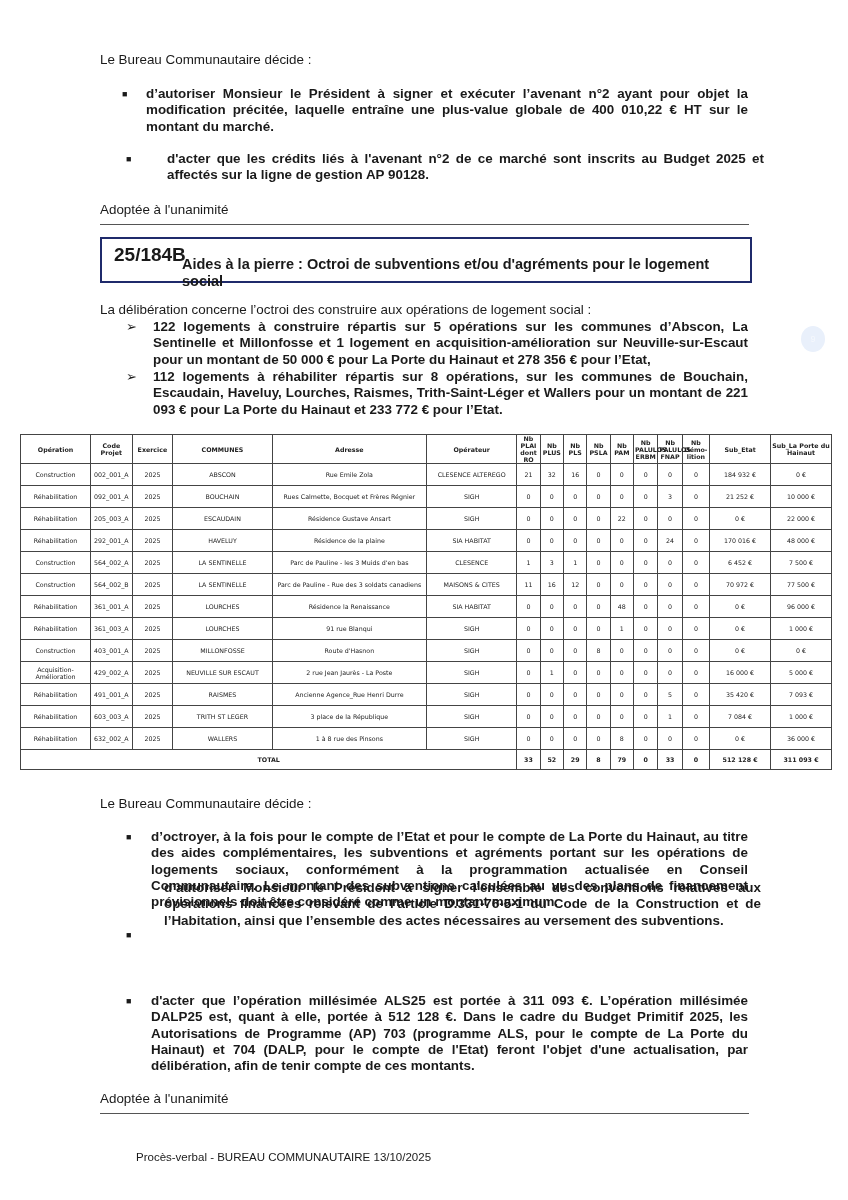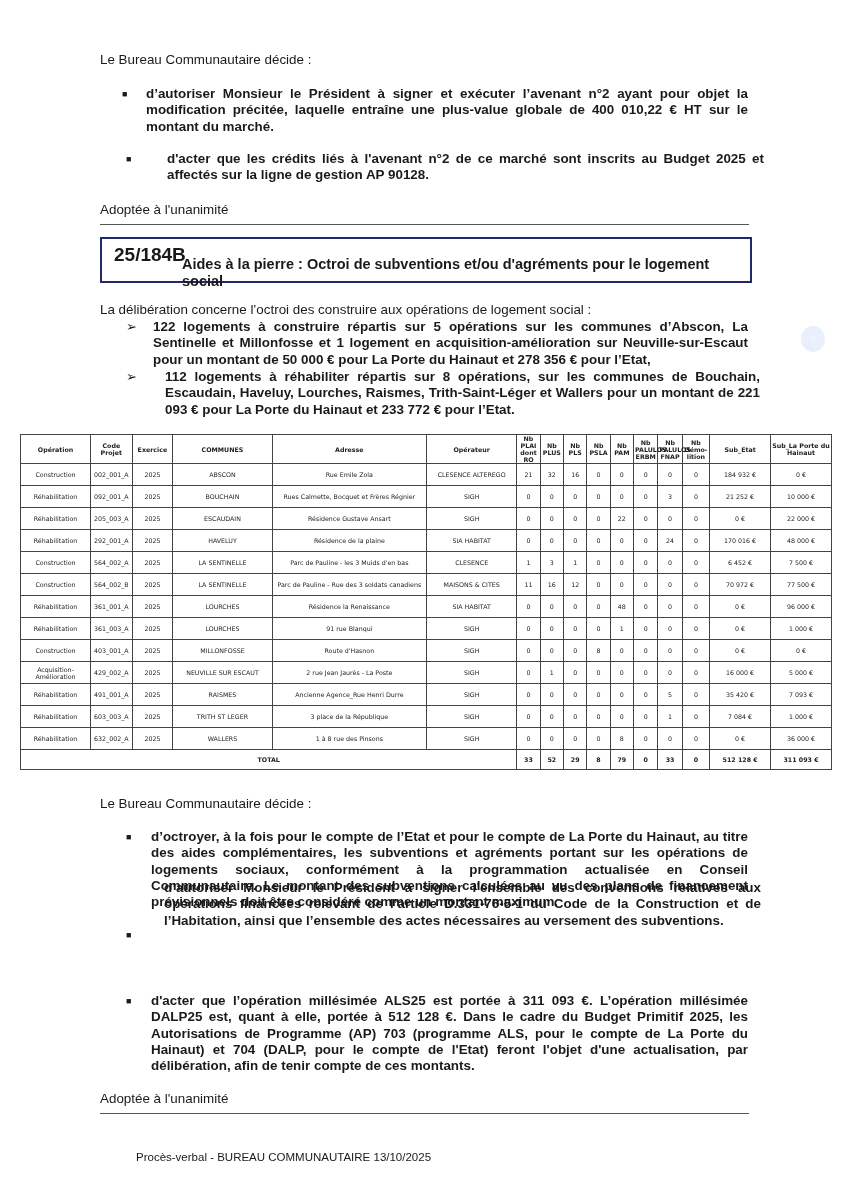--- a/index.html
+++ b/index.html
@@ -44,21 +44,21 @@
   <span class="num">25/184B</span>
   <span class="txt">Aides à la pierre : Octroi de subventions et/ou d'agréments pour le logement social</span>
 </div>
 
 <div class="abs p" style="left:100px; top:302px;">La délibération concerne l’octroi des construire aux opérations de logement social :</div>
 
 <span class="arrow" style="left:126px; top:319px;">➢</span>
 <div class="abs p just" style="left:153px; top:319px; width:595px;">122 logements à construire répartis sur 5 opérations sur les communes d’Abscon, La Sentinelle et Millonfosse et 1 logement en acquisition-amélioration sur Neuville-sur-Escaut pour un montant de 50 000 € pour La Porte du Hainaut et 278 356 € pour l’Etat,</div>
 
 <span class="arrow" style="left:126px; top:369px;">➢</span>
-<div class="abs p just" style="left:153px; top:369px; width:595px;margin-left:12px;">112 logements à réhabiliter répartis sur 8 opérations, sur les communes de Bouchain, Escaudain, Haveluy, Lourches, Raismes, Trith-Saint-Léger et Wallers pour un montant de 221 093 € pour La Porte du Hainaut et 233 772 € pour l’Etat.</div>
+<div class="abs p just" style="left:153px; top:369px; width:595px;">112 logements à réhabiliter répartis sur 8 opérations, sur les communes de Bouchain, Escaudain, Haveluy, Lourches, Raismes, Trith-Saint-Léger et Wallers pour un montant de 221 093 € pour La Porte du Hainaut et 233 772 € pour l’Etat.</div>
 
 <div class="pagebadge">9</div>
 
 <table class="ops">
   <colgroup>
     <col style="width:69px">
       <col style="width:41px">
       <col style="width:40px">
       <col style="width:98px">
     <col style="width:152px">

